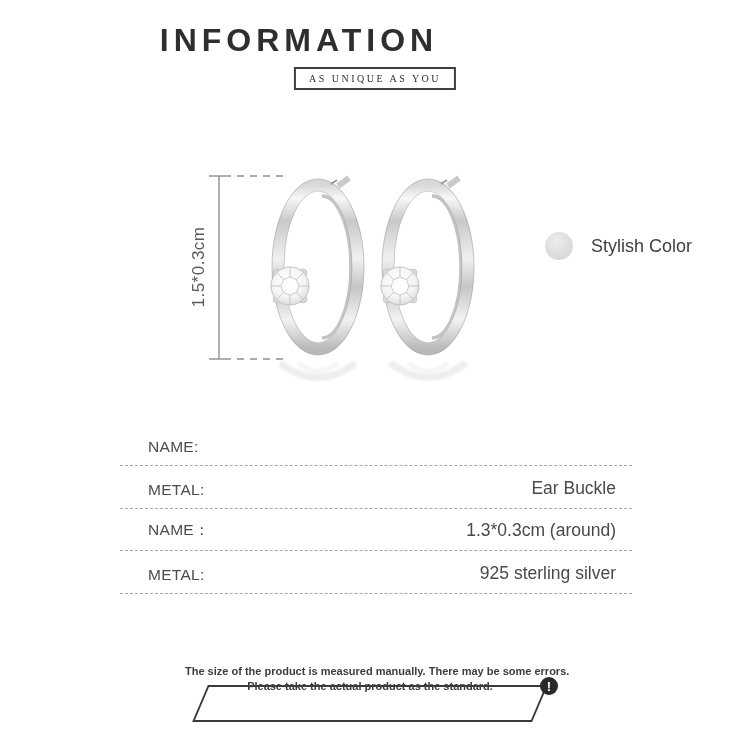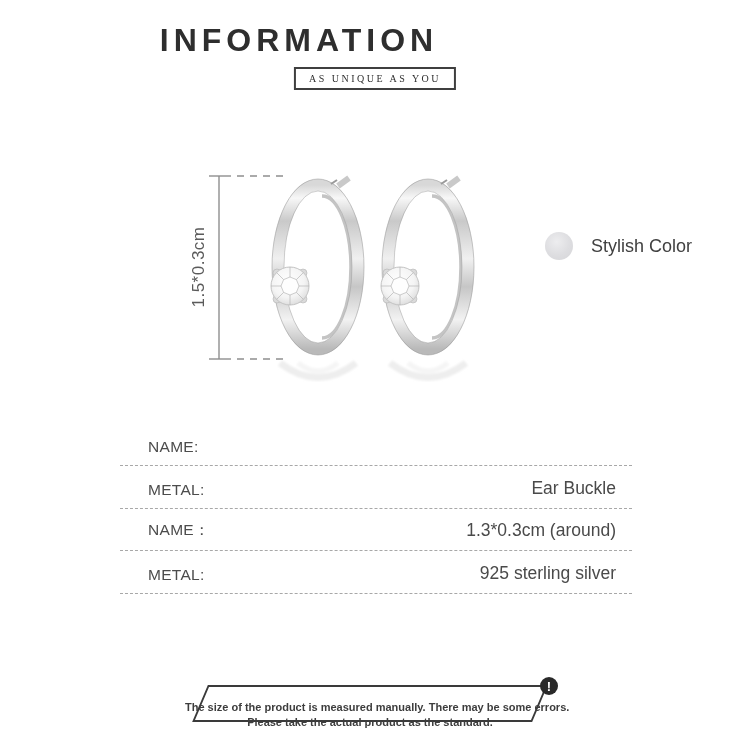--- a/index.html
+++ b/index.html
@@ -41,21 +41,21 @@
   }
   .spec-label{font-size:15.5px;color:#4c4c4c;letter-spacing:.3px;}
   .spec-value{font-size:17.5px;color:#4a4a4a;}
   
   .notice-shape{
     position:absolute;left:200px;top:685px;width:340px;height:37px;
     border:2px solid #3a3a3a;transform:skewX(-23deg);box-sizing:border-box;
     background:#fff;
   }
   .notice-text{
-    position:absolute;left:185px;top:700px;width:370px;text-align:center;
+    position:absolute;left:185px;top:664px;width:370px;text-align:center;
     font-size:11px;font-weight:700;color:#3d3d3d;line-height:15px;
   }
   .notice-text div{white-space:nowrap;}
   .exclamation{
     position:absolute;left:540px;top:677px;width:18px;height:18px;border-radius:50%;
     background:#292929;color:#ffffff;font-size:13px;font-weight:700;
     display:flex;align-items:center;justify-content:center;line-height:1;
   }
   .art{position:absolute;left:0;top:0;width:750px;height:750px;}
 </style>

